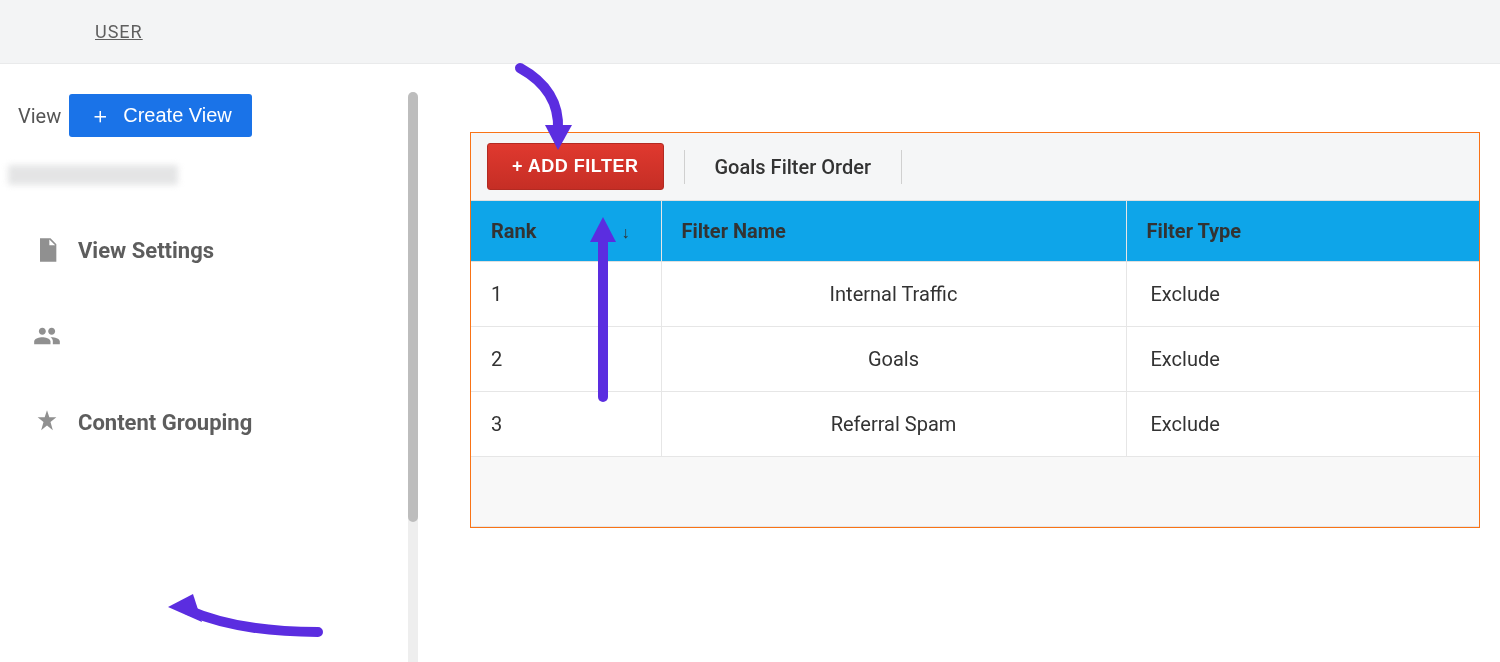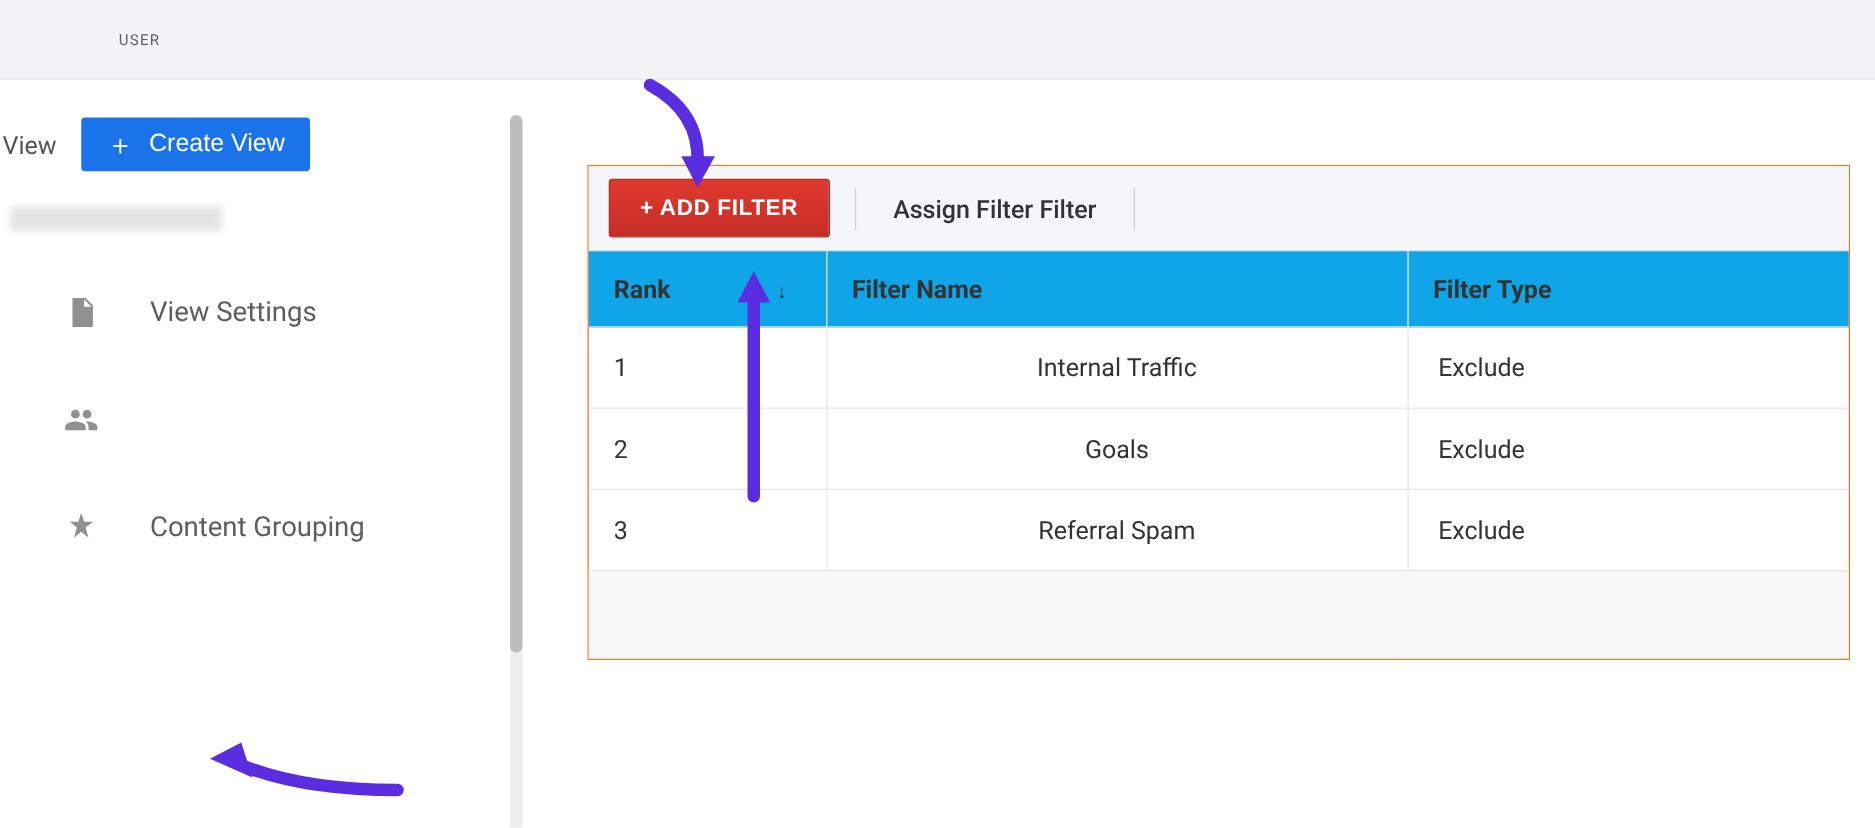--- a/index.html
+++ b/index.html
@@ -17,24 +17,25 @@
       background: #f3f4f5;
       border-bottom: 1px solid #e9eaeb;
     }
     .topbar-inner {
       padding-left: 95px;
       display: flex;
       align-items: center;
       height: 100%;
     }
     .topbar-tab {
-      font-size: 12px;
+      font-size: 18px;
       color: #5f5f5f;
       letter-spacing: 1px;
       font-weight: 400;
+      text-decoration: underline;
     }
     .orange-line {
       position: absolute;
       left: 10px;
       top: 64px;
       width: 48px;
       height: 3px;
       background: #f57c00;
     }
     .main {
@@ -62,21 +63,22 @@
       top: 28px;
       width: 10px;
       height: 430px;
       background: #bdbdbd;
       border-radius: 5px;
     }
     .view-row {
       display: flex;
       align-items: center;
       padding: 0 0 20px 2px;
-      gap: 20px;
+      gap: 8px;
+      margin-left: 16px;
     }
     .view-label {
       font-size: 20px;
       color: #555;
     }
     .create-view-btn {
       background: #1a73e8;
       color: #fff;
       border: none;
       border-radius: 3px;
@@ -96,26 +98,27 @@
       background: #d9dadb;
       border-radius: 2px;
       filter: blur(3px);
       opacity: .7;
     }
     .menu { list-style: none; }
     .menu-item {
       display: flex;
       align-items: center;
       height: 86px;
-      padding-left: 46px;
-      gap: 40px;
+      padding-left: 28px;
+      gap: 16px;
       font-size: 22px;
       color: #5d5d5d;
       cursor: pointer;
       border-left: 4px solid transparent;
+      font-weight: bold;
     }
     .menu-item.active {
       background: #f4f5f6;
       color: #d93025;
     }
     .menu-item.active .icon svg { fill: #d93025; }
     .icon { width: 30px; height: 30px; display:flex; align-items:center; justify-content:center;}
     .icon svg { fill: #909090; width: 28px; height: 28px; }
     .content {
       flex: 1;
@@ -234,21 +237,21 @@
 
     <div class="scroll-track"></div>
     <div class="scroll-thumb"></div>
   </aside>
 
   <section class="content">
     <div class="panel">
       <div class="toolbar">
         <button class="add-filter-btn">+ ADD FILTER</button>
         <span class="vbar"></span>
-        <span class="assign-link">Assign Filter Filter</span>
+        <span class="assign-link">Goals Filter Order</span>
         <span class="vbar"></span>
       </div>
       <table class="table">
         <thead>
           <tr>
             <th class="col-rank">
               <span>Rank</span>
               <span class="sort-icon">↓</span>
             </th>
             <th class="col-name">Filter Name</th>

